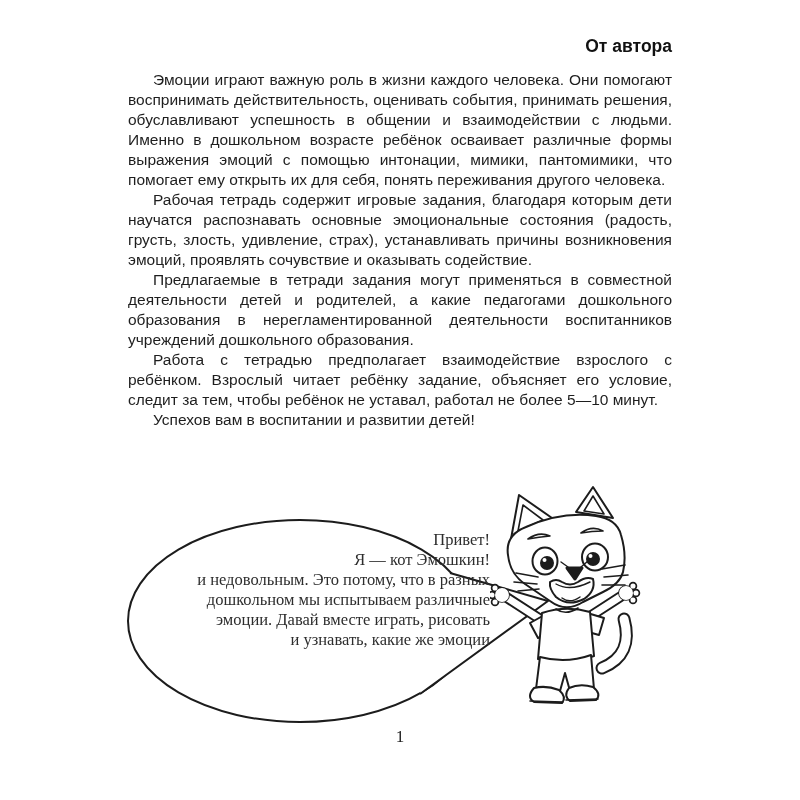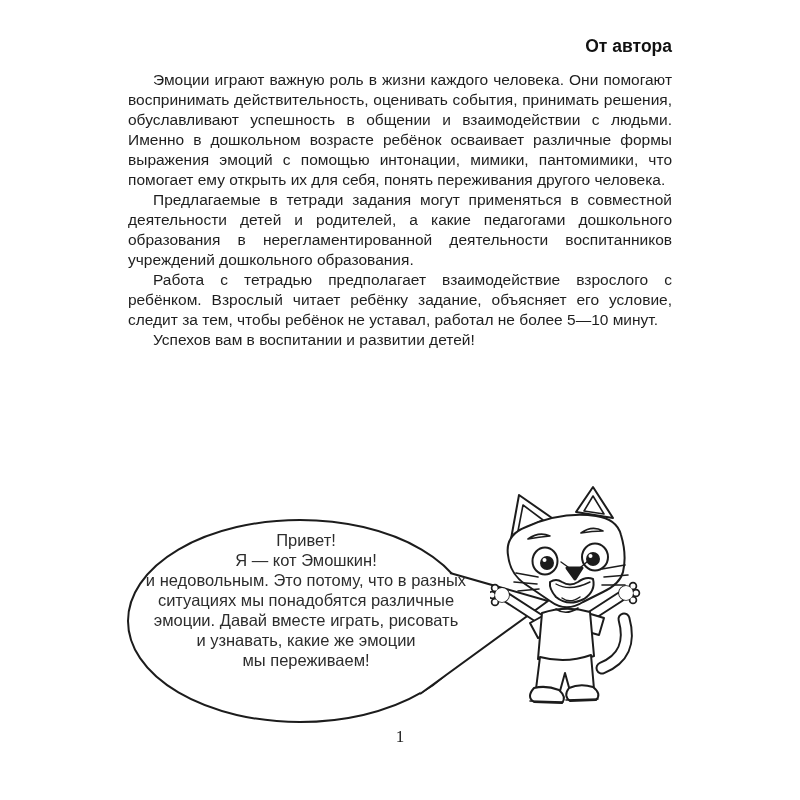--- a/index.html
+++ b/index.html
@@ -16,38 +16,39 @@
   }
   .content p{
     margin:0;font-size:15.5px;line-height:20px;
     text-align:justify;text-indent:25px;color:#1e1e1e;
   }
   .scene{position:absolute;left:0;top:0;width:800px;height:800px;pointer-events:none;}
   .bubble-svg{position:absolute;left:118px;top:512px;width:460px;height:220px;z-index:1;}
   .cat-svg{position:absolute;left:490px;top:485px;width:155px;height:222px;z-index:2;}
   .bubble-text{
     position:absolute;left:122px;top:530px;width:368px;z-index:3;
-    text-align:center;font-family:Liberation Sans, sans-serif;
+    text-align:right;font-family:Liberation Serif, serif;
     font-size:16.5px;line-height:20px;color:#2d2d2d;
   }
   .bubble-text div{white-space:nowrap;}
   .page-number{
     position:absolute;left:0;top:727px;width:800px;text-align:center;
     font-family:"Liberation Serif", serif;font-size:17px;color:#222;
   }
   svg *{vector-effect:non-scaling-stroke;}
 </style>
 </head>
 <body>
 
 <div class="page">
 
   <div class="content">
     <h1 class="page-title">От автора</h1>
     <p>Эмоции играют важную роль в жизни каждого человека. Они помогают воспринимать действительность, оценивать события, принимать решения, обуславливают успешность в общении и взаимодействии с людьми. Именно в дошкольном возрасте ребёнок осваивает различные формы выражения эмоций с помощью интонации, мимики, пантомимики, что помогает ему открыть их для себя, понять переживания другого человека.</p>
+    <p>Рабочая тетрадь содержит игровые задания, благодаря которым дети научатся распознавать основные эмоциональные состояния (радость, грусть, злость, удивление, страх), устанавливать причины возникновения эмоций, проявлять сочувствие и оказывать содействие.</p>
     <p>Предлагаемые в тетради задания могут применяться в совместной деятельности детей и родителей, а какие педагогами дошкольного образования в нерегламентированной деятельности воспитанников учреждений дошкольного образования.</p>
     <p>Работа с тетрадью предполагает взаимодействие взрослого с ребёнком. Взрослый читает ребёнку задание, объясняет его условие, следит за тем, чтобы ребёнок не уставал, работал не более 5—10 минут.</p>
     <p>Успехов вам в воспитании и развитии детей!</p>
   </div>
 
   <div class="scene">
 
     <svg class="bubble-svg" viewBox="0 0 460 220" aria-hidden="true">
       <ellipse cx="182" cy="109" rx="172" ry="101" fill="#ffffff" stroke="#1c1c1c" stroke-width="2"></ellipse>
       <path d="M 332,61 L 430,89 L 302,182" fill="#ffffff" stroke="#1c1c1c" stroke-width="2" stroke-linejoin="round"></path>
@@ -125,23 +126,22 @@
           <path d="M 114,92 L 138,90"></path>
           <path d="M 112,100 L 135,100"></path>
         </g>
       </g>
     </svg>
 
     <div class="bubble-text">
       <div>Привет!</div>
       <div>Я — кот Эмошкин!</div>
       <div>и недовольным. Это потому, что в разных</div>
-      <div>ситуациях мы понадобятся различные</div>
+      <div>дошкольном мы испытываем различные</div>
       <div>эмоции. Давай вместе играть, рисовать</div>
       <div>и узнавать, какие же эмоции</div>
-      <div>мы переживаем!</div>
     </div>
 
   </div>
 
   <div class="page-number">1</div>
 
 </div>
 
 </body></html>

